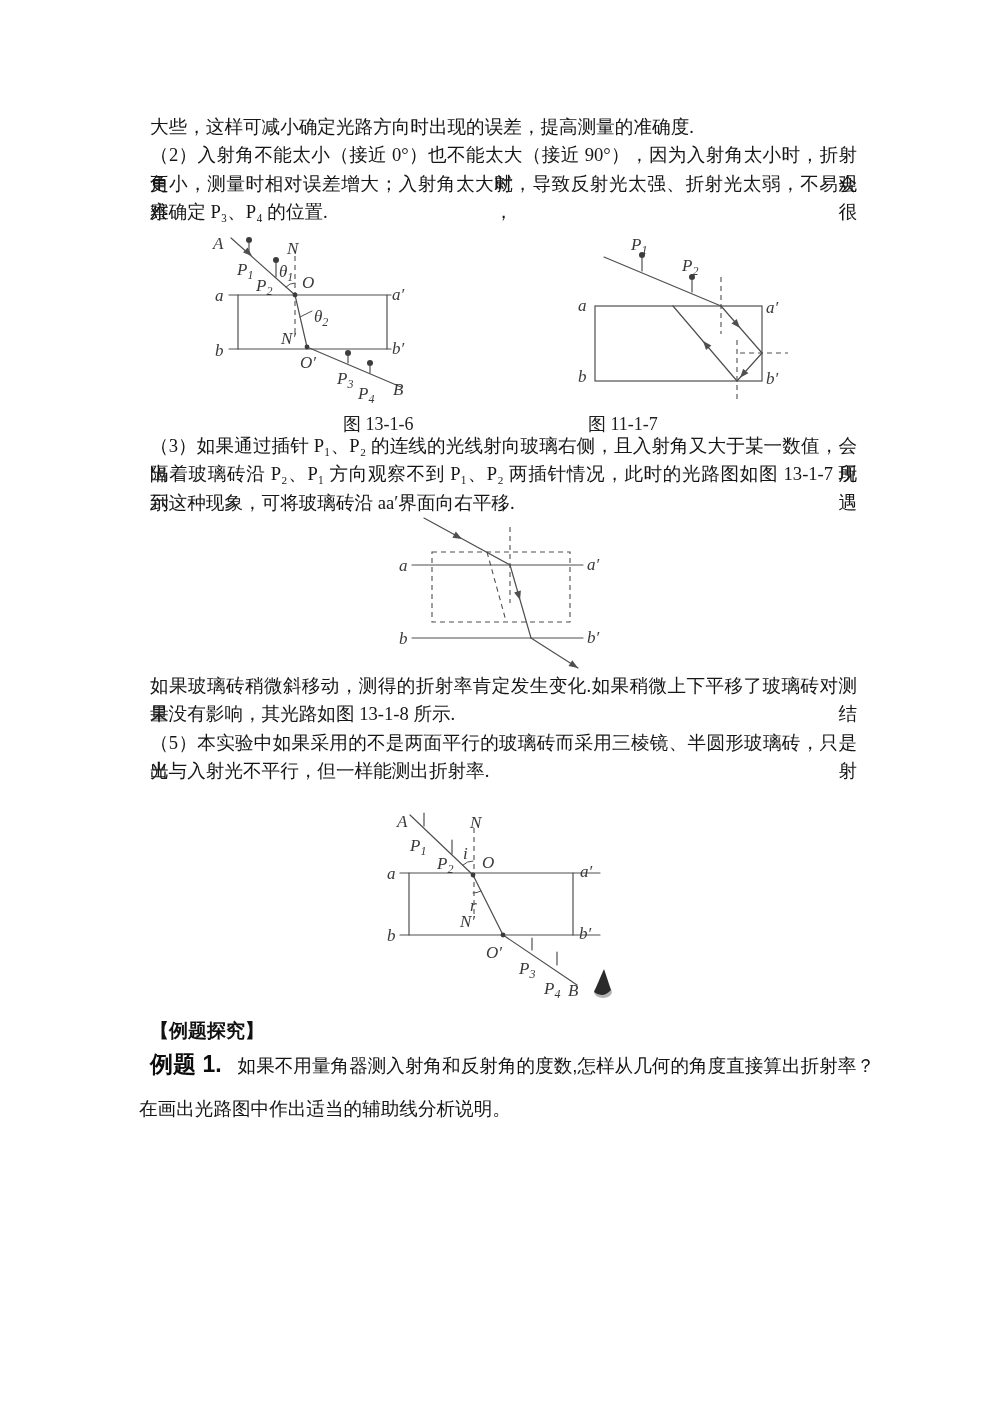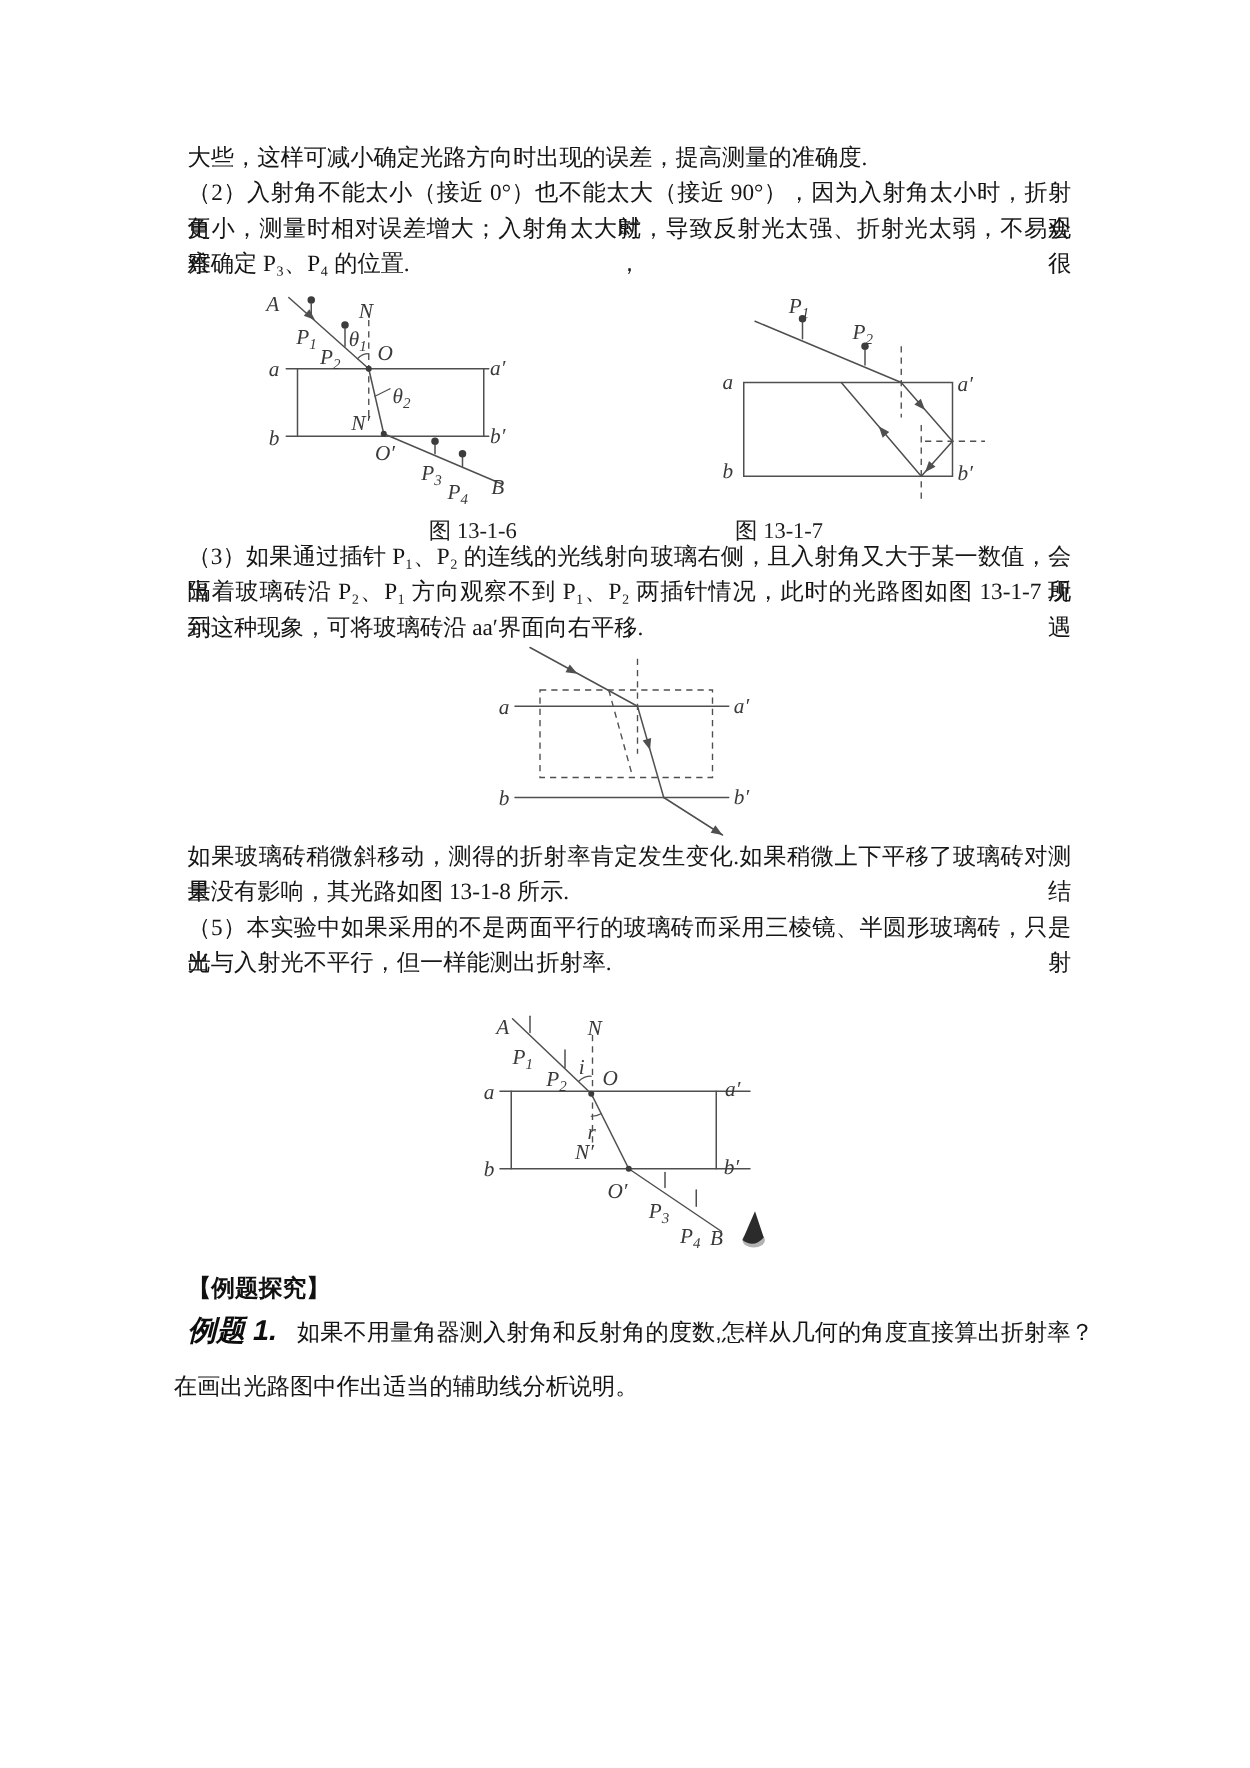--- a/index.html
+++ b/index.html
@@ -6,21 +6,21 @@
   .page{position:relative;width:1000px;height:1122px;background:#ffffff;overflow:hidden;
         font-family:"Liberation Serif","DejaVu Serif",serif;color:#161616;}
   .block{position:absolute;left:150px;width:707px;font-size:18.6px;}
   .ln{height:28.4px;line-height:28.4px;white-space:normal;}
   .ln.fill{text-align:justify;text-align-last:justify;}
   .caption{position:absolute;font-size:18px;color:#1d1d1d;white-space:nowrap;}
   .hdr{position:absolute;left:150px;top:1018px;font-family:Liberation Mono, monospace;
        font-size:19px;font-weight:600;color:#111;}
   .exrow{position:absolute;left:150px;top:1049px;display:flex;align-items:baseline;gap:16px;
          font-family:"Liberation Sans","DejaVu Sans",sans-serif;}
-  .exlabel{font-size:23px;font-weight:bold;color:#0d0d0d;font-style:italic;}
+  .exlabel{font-size:23px;font-weight:bold;color:#0d0d0d;}
   .extext{font-size:18.6px;color:#141414;}
   .exline2{position:absolute;left:139px;top:1096px;font-family:"Liberation Sans","DejaVu Sans",sans-serif;
            font-size:18.6px;color:#141414;}
   svg{position:absolute;overflow:visible;}
   .st{stroke:#4f4f4f;stroke-width:1.2;fill:none;stroke-linecap:round;}
   .dash{stroke:#4f4f4f;stroke-width:1.1;fill:none;stroke-dasharray:5 4;}
   .arrow{fill:#4f4f4f;stroke:none;}
   .pin{fill:#3c3c3c;stroke:none;}
   .lbl{font:italic 17px "Liberation Serif","DejaVu Serif",serif;fill:#3a3a3a;}
   .sub{font-size:12px;}
@@ -134,21 +134,21 @@
       <circle class="pin" cx="692" cy="277" r="3"></circle>
         <line class="st" x1="692" y1="280" x2="692" y2="292"></line>
     </g>
     <text class="lbl" x="631" y="250"><tspan>P</tspan><tspan class="sub" dy="4">1</tspan></text>
     <text class="lbl" x="682" y="271"><tspan>P</tspan><tspan class="sub" dy="4">2</tspan></text>
     <text class="lbl" x="578" y="311">a</text>
     <text class="lbl" x="766" y="313">a′</text>
     <text class="lbl" x="578" y="382">b</text>
     <text class="lbl" x="766" y="384">b′</text>
   </svg>
-  <div class="caption" style="left:588px;top:412px">图 13-1-7</div>
+  <div class="caption" style="left:588px;top:412px">图 11-1-7</div>
 
   <div class="block" style="top:432px">
     <div class="ln fill">（3）如果通过插针 P₁、P₂ 的连线的光线射向玻璃右侧，且入射角又大于某一数值，会出现</div>
     <div class="ln fill">隔着玻璃砖沿 P₂、P₁ 方向观察不到 P₁、P₂ 两插针情况，此时的光路图如图 13-1-7 所示，遇</div>
     <div class="ln">到这种现象，可将玻璃砖沿 aa′界面向右平移.</div>
   </div>
 
   <svg style="left:395px;top:512px" width="215" height="170" viewBox="395 512 215 170">
     <g>
       <line class="st" x1="412" y1="565" x2="583" y2="565"></line>

